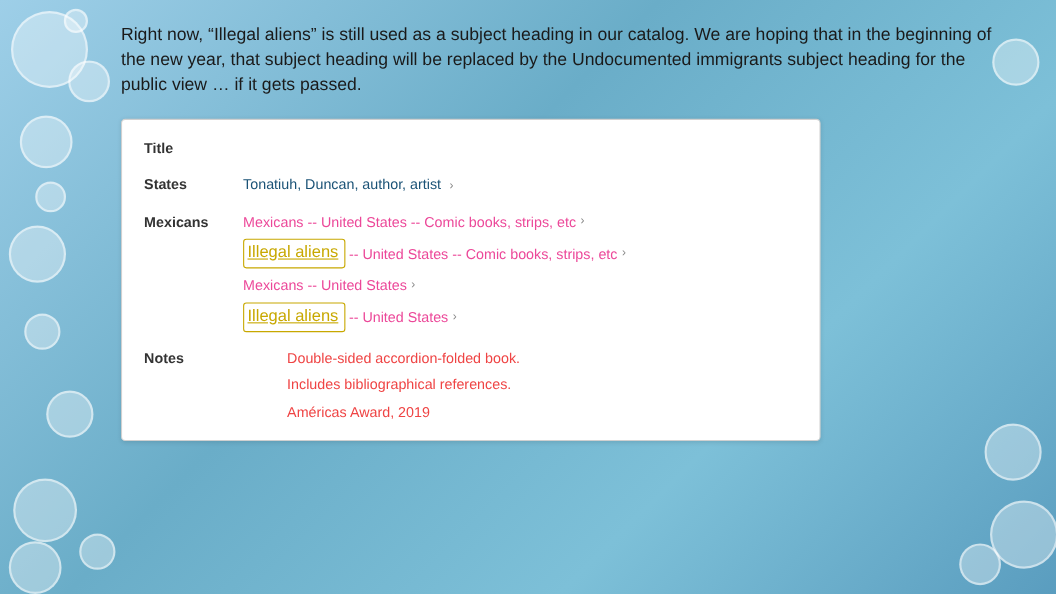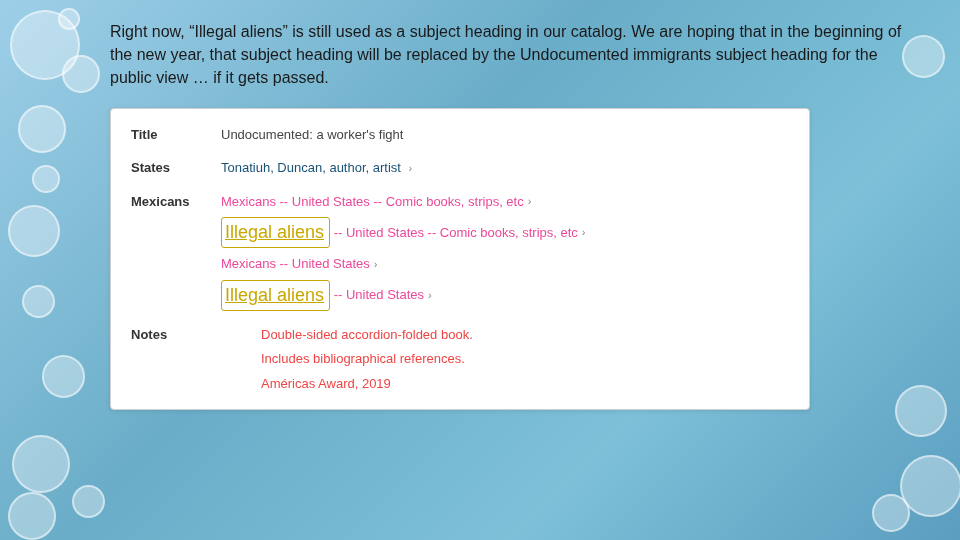--- a/index.html
+++ b/index.html
@@ -42,21 +42,21 @@
       line-height: 1.45;
       margin-bottom: 18px;
       padding-right: 20px;
     }
 
     .catalog-card {
       background: #ffffff;
       border: 1px solid #d0d0d0;
       border-radius: 4px;
       padding: 16px 20px;
-      width: 700px;
+      width: 636px;
       box-shadow: 0 1px 4px rgba(0,0,0,0.1);
     }
 
     .catalog-row {
       display: flex;
       margin-bottom: 14px;
       font-size: 13px;
       line-height: 1.5;
     }
 
@@ -110,21 +110,21 @@
       display: inline-flex;
       align-items: center;
       border: 1.5px solid #c8a800;
       border-radius: 3px;
       padding: 1px 5px 1px 3px;
     }
 
     .highlighted-link {
       color: #c8a800;
       text-decoration: underline;
-      font-size: 18px;
+      font-size: 15px;
     }
 
     .notes-item {
       margin-bottom: 5px;
       font-size: 13px;
       color: #ef4444;
     }
 
     .notes-item:last-child {
       margin-bottom: 0;
@@ -151,21 +151,20 @@
 <div class="bubble" style="top:494px;left:872px;width:38px;height:38px;"></div>
 <div class="bubble" style="top:35px;left:902px;width:43px;height:43px;"></div>
 
 <div class="content-area">
   <p class="main-text">Right now, “Illegal aliens” is still used as a subject heading in our catalog. We are hoping that in the beginning of the new year, that subject heading will be replaced by the Undocumented immigrants subject heading for the public view …  if it gets passed.</p>
 
   <div class="catalog-card">
 
     <div class="catalog-row">
       <div class="field-label">Title</div>
-      <div class="field-value">Undocumented: a worker's fight</div>
     </div>
 
     <div class="catalog-row">
       <div class="field-label">States</div>
       <div class="field-value">
         <span class="link-text">Tonatiuh, Duncan, author, artist</span>
         <span class="chevron"> ›</span>
       </div>
     </div>
 

